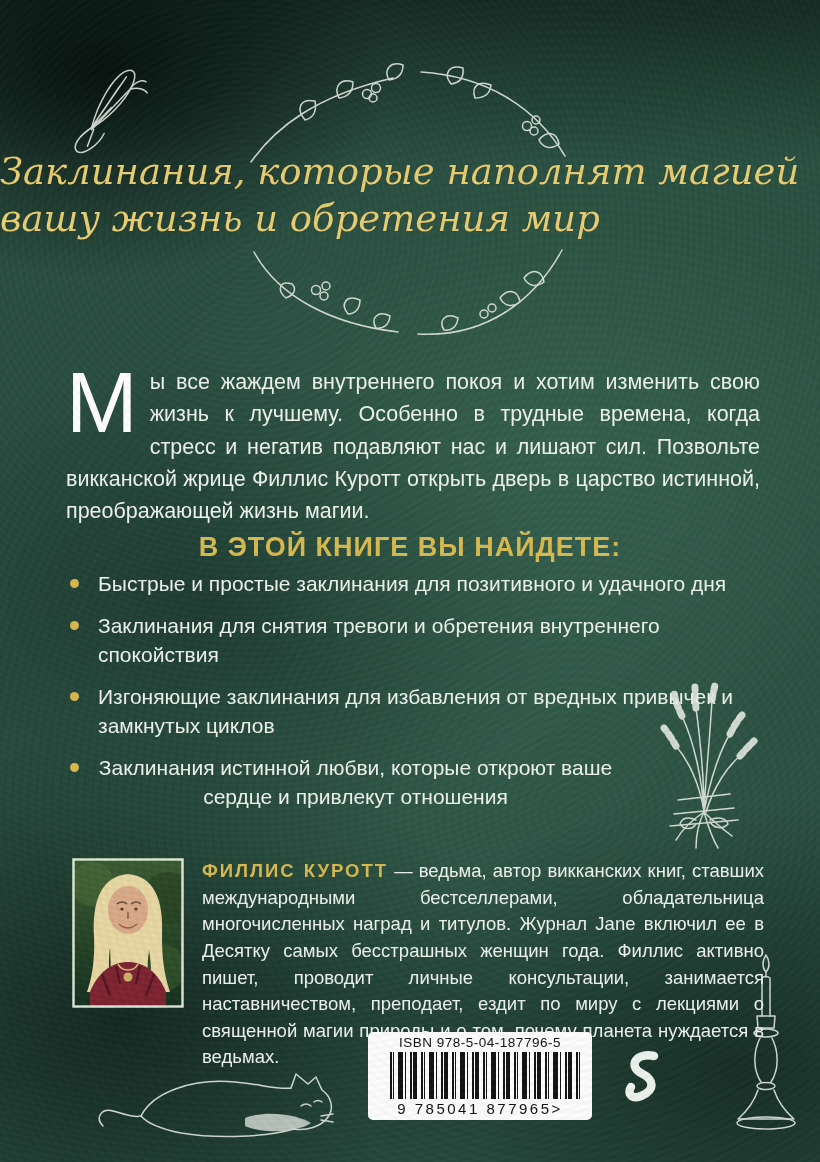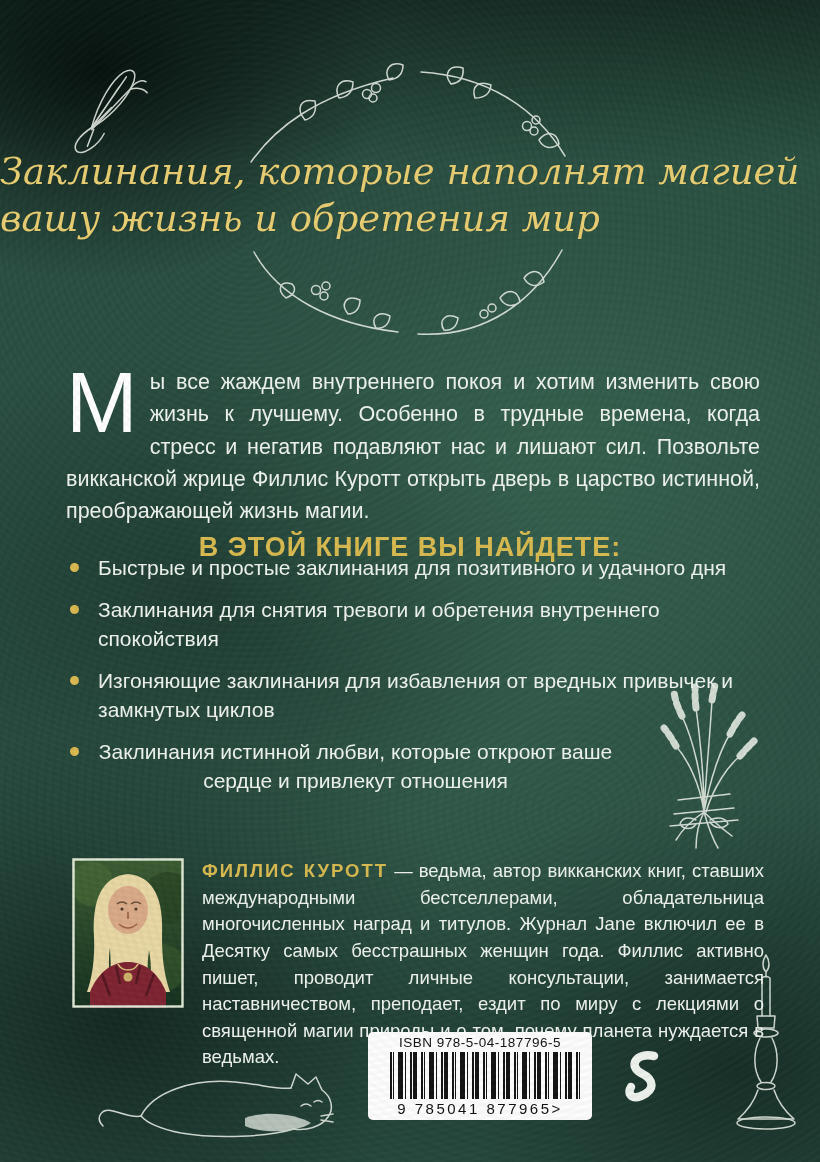--- a/index.html
+++ b/index.html
@@ -38,21 +38,21 @@
   }
   .dropcap{
     float:left;color:#ffffff;font-size:86px;line-height:64px;
     padding:4px 12px 0 0;font-family:"Liberation Sans",sans-serif;
   }
   .contents-heading{
     left:0;top:532px;width:820px;text-align:center;
     color:#d9ba50;font-size:27px;font-weight:bold;letter-spacing:1px;
   }
   ul.bullets{
-    left:66px;top:554px;width:694px;margin:0;padding:0;list-style:none;
+    left:66px;top:570px;width:694px;margin:0;padding:0;list-style:none;
     color:#eef3ee;font-size:21px;line-height:1.38;
   }
   ul.bullets li{position:relative;padding-left:32px;margin-bottom:13px;}
   ul.bullets li::before{
     content:"";position:absolute;left:4px;top:9px;width:9px;height:9px;border-radius:50%;
     background:#d9b850;
   }
   ul.bullets li:nth-child(4),ul.bullets li:nth-child(5){max-width:515px;text-align:center;}
 
   .author-row{left:72px;top:858px;width:692px;display:flex;gap:18px;}

